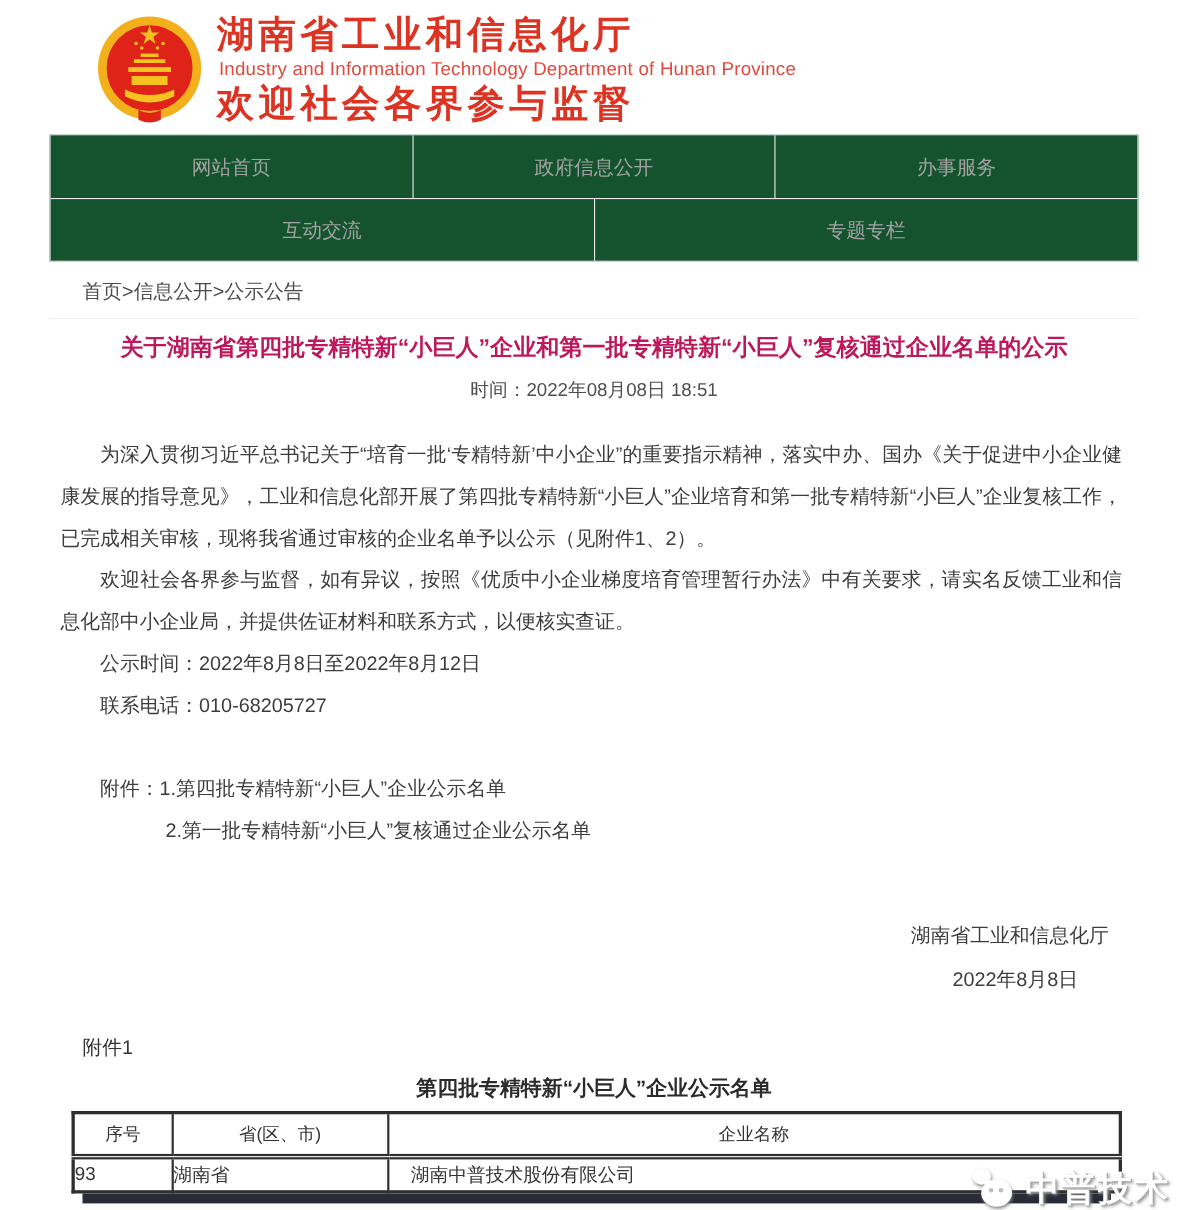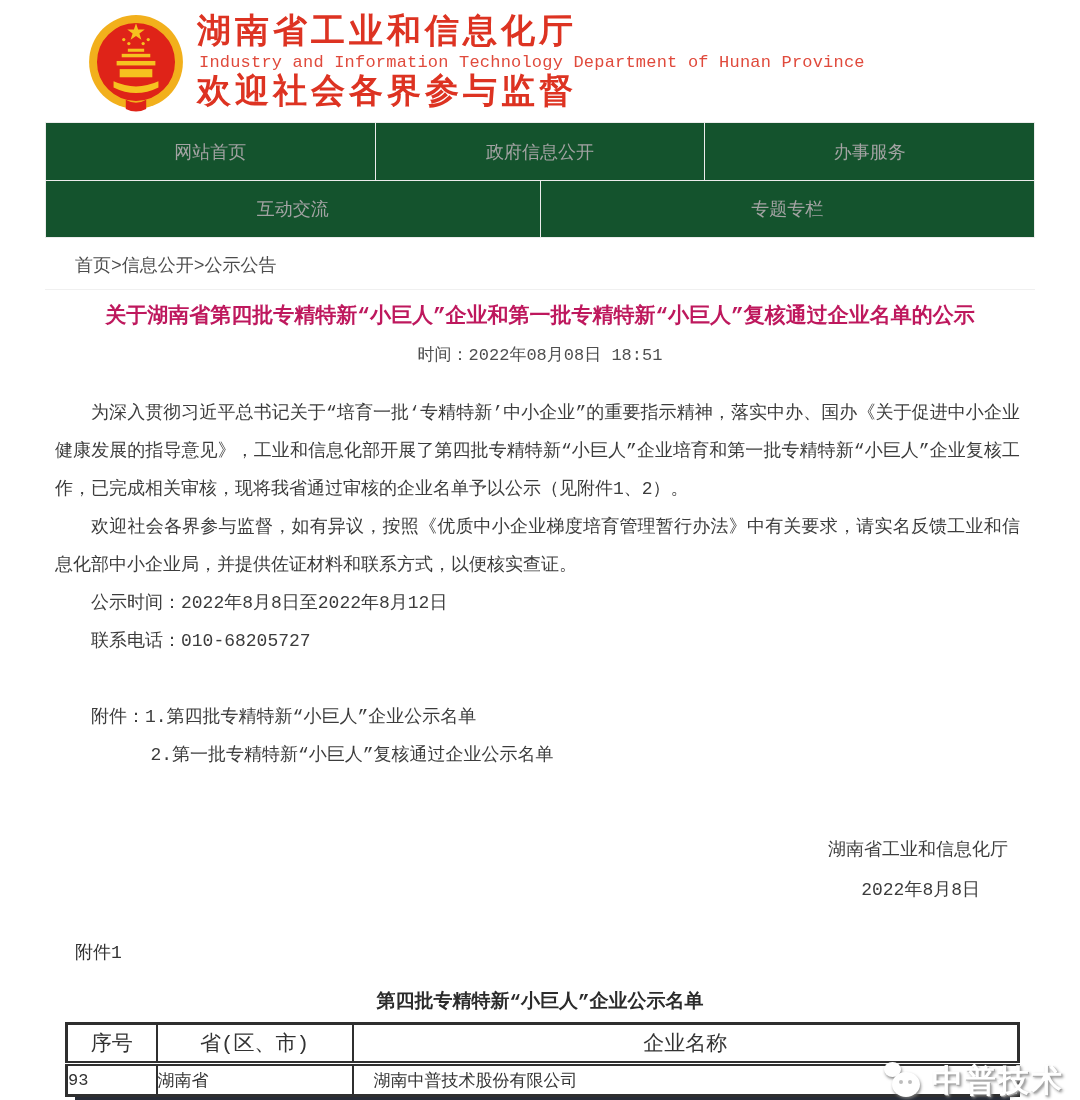--- a/index.html
+++ b/index.html
@@ -1,20 +1,20 @@
 <!DOCTYPE html>
 <html><head>
 <meta charset="utf-8">
 <style>
   * { margin:0; padding:0; box-sizing:border-box; }
   html,body { background:#fafafa; }
   .page{
     width:1080px; height:1100px; margin:0 auto; background:#ffffff;
     position:relative; overflow:hidden;
-    font-family:Liberation Mono, monospace;
+    font-family:Liberation Sans, sans-serif;
   }
   
   .site-header{ display:flex; align-items:center; padding:12px 0 8px 85px; }
   .emblem{ width:102px; height:102px; flex:none; }
   .org-titles{ margin-left:10px; }
   .org-cn{ color:#dd3322; font-weight:bold; font-size:34px; letter-spacing:4px; line-height:1.12; white-space:nowrap; }
   .org-en{ color:#e04a3c; font-size:17px; letter-spacing:.2px; margin:1px 0 2px 2px; white-space:nowrap; }
   
   .nav{ margin:0 45px; border:1px solid #ececec; background:#14532d; }
   .nav-row{ display:flex; height:57px; }
@@ -32,24 +32,24 @@
   .article-body{ margin:28px 60px 0 55px; font-size:18px; color:#3c3c3c;
     line-height:38px; text-align:justify; }
   .indent{ text-indent:2em; }
   .attach-list{ margin-top:38px; }
   .attach-line2{ padding-left:5.3em; }
   .sign{ margin-top:56px; text-align:right; padding-right:12px; }
   .sign-org{ font-size:18px; color:#3c3c3c; line-height:40px; }
   .sign-date{ font-size:18px; color:#3c3c3c; line-height:40px; padding-right:28px; }
   
   .attach1-label{ margin:30px 0 0 75px; font-size:18px; color:#333; }
-  .table-title{ text-align:center; font-weight:bold; font-size:19px; color:#2b2b2b; margin-top:24px; }
+  .table-title{ text-align:center; font-weight:bold; font-size:19px; color:#2b2b2b; margin-top:12px; }
   .company-table{ margin:8px 60px 0 65px; width:955px; border-collapse:collapse;
     border:3px solid #2f2f2f; }
-  .company-table th{ height:40px; font-size:21px; font-weight:normal; color:#333;
+  .company-table th{ height:40px; font-size:16px; font-weight:normal; color:#333;
     border:2px solid #2f2f2f; border-bottom:5px double #2f2f2f; text-align:center; }
   .company-table td{ height:32px; font-size:17px; color:#333;
     border:2px solid #2f2f2f; text-align:left; }
   .col-seq{ width:90px; } .col-prov{ width:196px; }
   .cell-company{ text-align:center; padding-left:20px; }
   .bottom-bar{ height:9px; background:#272c37; margin:0 70px 0 75px; }
   
   .watermark{ position:absolute; top:1060px; right:16px; display:flex; align-items:center;
     z-index:5; pointer-events:none; }
   .wm-icon{ position:relative; width:46px; height:42px; flex:none; }

